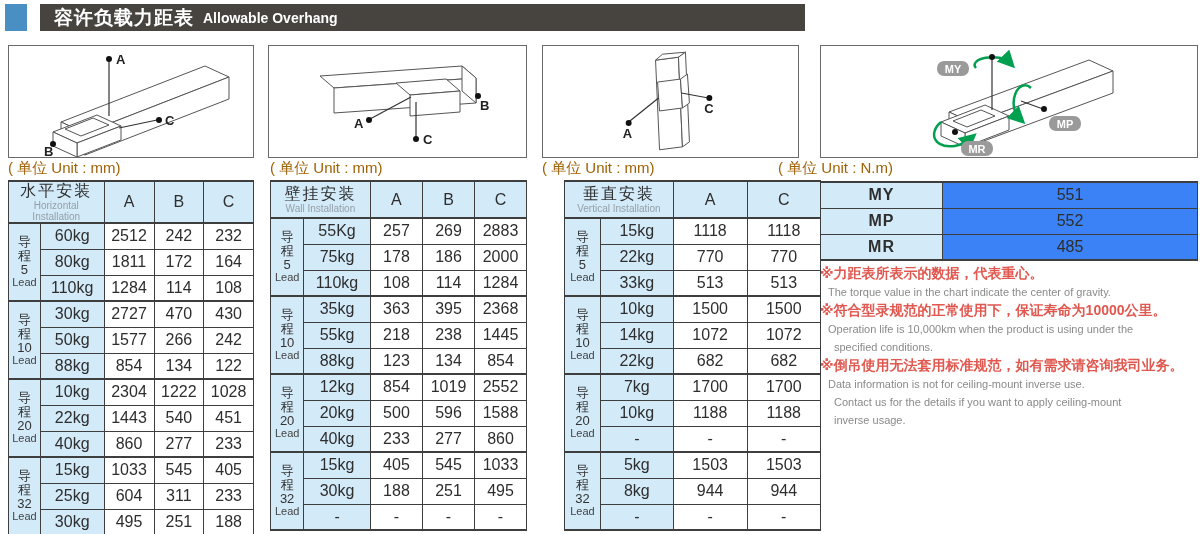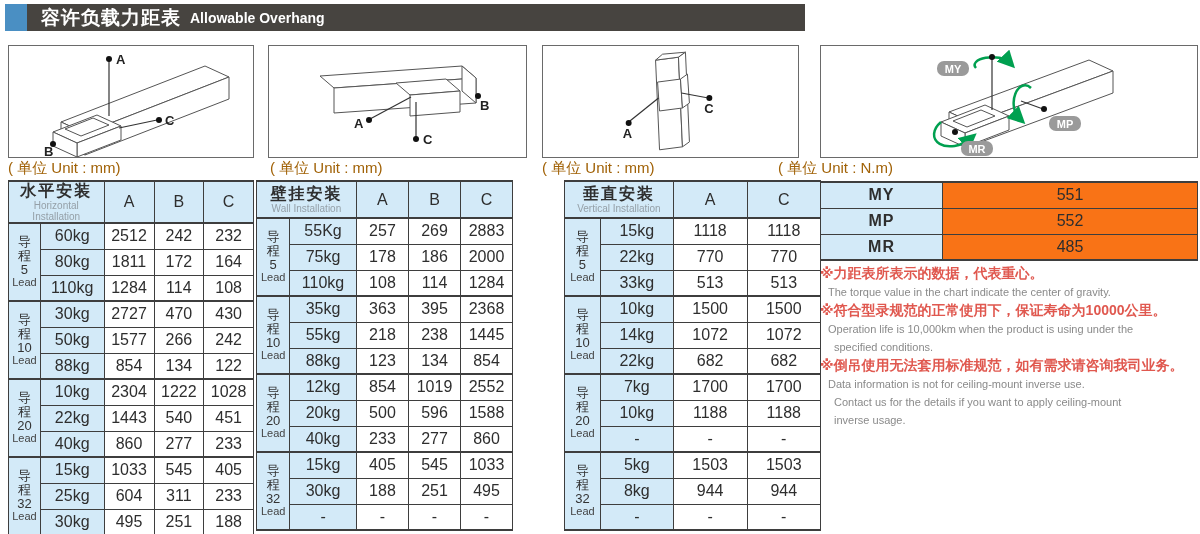--- a/index.html
+++ b/index.html
@@ -5,21 +5,21 @@
   *{margin:0;padding:0;box-sizing:border-box}
   html,body{width:1200px;height:534px}
   body{font-family:"Liberation Sans","DejaVu Sans",sans-serif;background:#fff}
   .canvas{position:relative;width:1200px;height:534px;background:#fff;overflow:hidden}
 
   
   .sec-hdr{position:absolute;top:4px;height:27px;display:flex}
   .hdr-left{left:5px;width:800px}
   .hdr-right{left:818px;width:380px}
   .accent{width:22px;height:27px;background:#4a8fc3;flex:0 0 22px}
-  .bar{flex:1;margin-left:0;background:#474440;color:#fff;display:flex;align-items:center;padding-left:14px;gap:9px;white-space:nowrap}
+  .bar{flex:1;margin-left:13px;background:#474440;color:#fff;display:flex;align-items:center;padding-left:14px;gap:9px;white-space:nowrap}
   .bar .zh{font-size:19px;font-weight:bold;letter-spacing:1px}
   .bar .en{font-size:14px;font-weight:bold}
 
   
   .dgm{position:absolute;top:45px;height:113px;border:1px solid #6a6a6a;background:#fff}
   .d1{left:8px;width:246px}
   .d2{left:268px;width:259px}
   .d3{left:542px;width:257px}
   .d4{left:820px;width:378px}
   .dgm svg{width:100%;height:100%;display:block}
@@ -27,42 +27,42 @@
   
   .unit{position:absolute;top:159px;height:18px;font-size:15px;color:#a16207;text-align:left}
   .u1{left:8px;width:244px}
   .u2{left:270px;width:257px}
   .u3{left:542px;width:256px}
   .u4{left:778px;width:378px}
 
   
   .tblbox{position:absolute;top:180px}
   .tb1{left:8px;width:246px}
-  .tb2{left:256px;width:257px}
+  .tb2{left:270px;width:257px}
   .tb3{left:564px;width:257px}
   table.ovh{width:100%;border-collapse:collapse;table-layout:fixed;border-top:2px solid #3e3e3e;border-bottom:2px solid #3e3e3e}
   .ovh th,.ovh td{border:1px solid #3e3e3e;text-align:center;color:#2e2e2e;overflow:hidden}
   .ovh thead th{background:#d3eaf8;height:37px;padding:0}
-  .t-zh{font-size:16px;font-weight:bold;letter-spacing:2px;line-height:18px}
+  .t-zh{font-size:16px;font-weight:normal;letter-spacing:2px;line-height:18px}
   .t-en{font-size:10px;color:#95a0a8;font-weight:normal;line-height:11px}
   .t-col{font-size:16px;font-weight:normal}
   .ovh tbody td{height:26px;font-size:16px}
   .lead-cell,.load-cell{background:#d3eaf8}
   .lead-cell{padding:1px 0;line-height:1.08;vertical-align:middle}
   .lead-zh{font-size:13px;color:#333}
   .lead-num{font-size:13px;color:#333}
   .lead-en{font-size:11px;color:#444}
   .val-cell{background:#fff}
   tr.grp td{border-top:2px solid #3e3e3e}
 
   
   .mtbl{position:absolute;left:820px;top:181px;width:378px;border-collapse:collapse;border-top:2px solid #3e3e3e;border-bottom:2px solid #3e3e3e}
   .mtbl td{border:1px solid #3e3e3e;height:26px;font-size:16px;text-align:center;color:#2e2e2e}
   .mtbl .mlabel{background:#d3eaf8;font-weight:bold;width:122px;letter-spacing:1px}
-  .mtbl .mval{background:#f97316}
+  .mtbl .mval{background:#3b82f6}
 
   
   .notes{position:absolute;left:820px;top:264px;width:380px}
   .note-zh{color:#e0584f;font-weight:bold;font-size:14px;line-height:19px}
   .note-en{color:#8a8a8a;font-size:11px;line-height:18px;padding-left:8px}
   .note-en.ind{padding-left:14px}
 </style>
 </head>
 <body>
 

